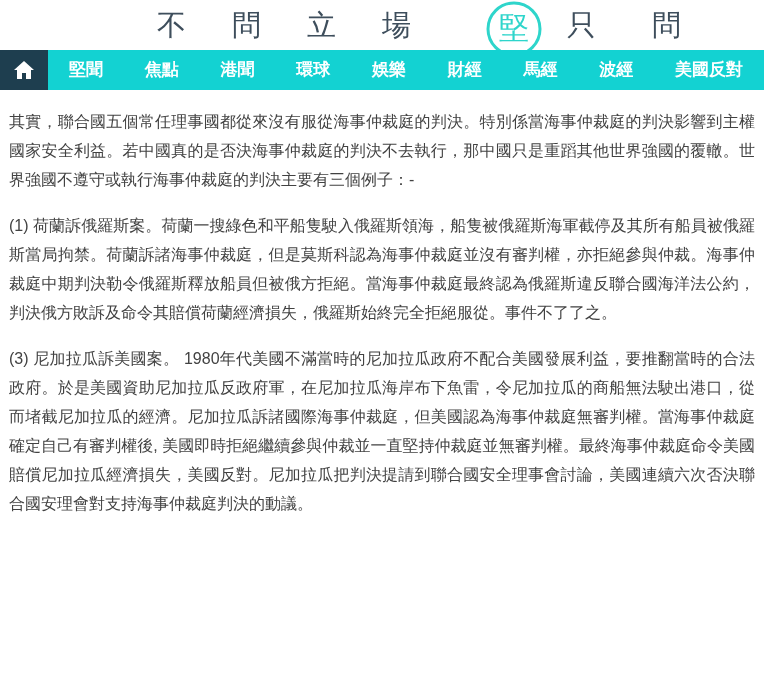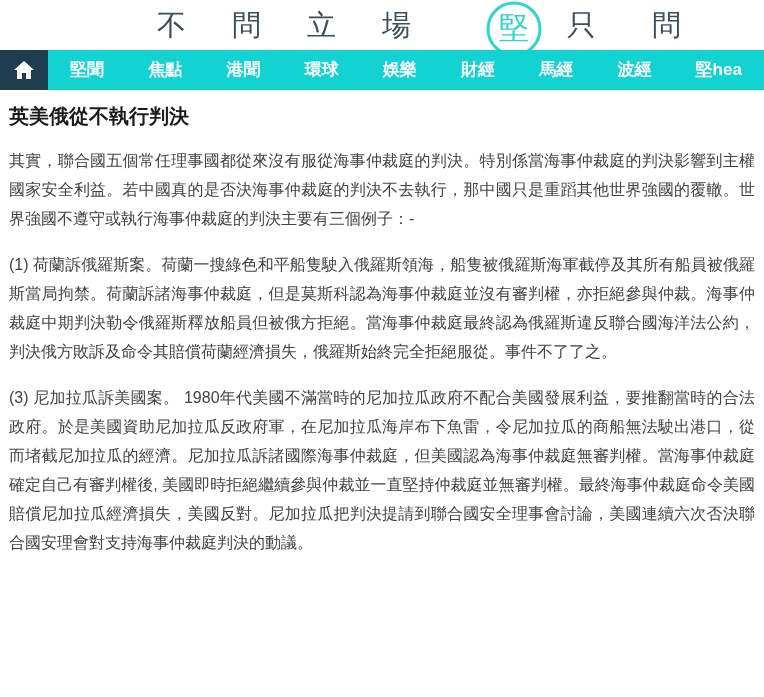--- a/index.html
+++ b/index.html
@@ -123,25 +123,24 @@
   </div>
   <div class="nav-list">
     <span class="nav-item">堅聞</span>
     <span class="nav-item">焦點</span>
     <span class="nav-item">港聞</span>
     <span class="nav-item">環球</span>
     <span class="nav-item">娛樂</span>
     <span class="nav-item">財經</span>
     <span class="nav-item">馬經</span>
     <span class="nav-item">波經</span>
-    <span class="nav-item">堅hea</span>
+    <span class="nav-item">美國反對</span>
   </div>
 </nav>
 
 <main class="content">
-  <h1 class="article-title">英美俄從不執行判決</h1>
   <div class="article-body">
     <p>其實，聯合國五個常任理事國都從來沒有服從海事仲裁庭的判決。特別係當海事仲裁庭的判決影響到主權國家安全利益。若中國真的是否決海事仲裁庭的判決不去執行，那中國只是重蹈其他世界強國的覆轍。世界強國不遵守或執行海事仲裁庭的判決主要有三個例子：-</p>
     <p>(1) 荷蘭訴俄羅斯案。荷蘭一搜綠色和平船隻駛入俄羅斯領海，船隻被俄羅斯海軍截停及其所有船員被俄羅斯當局拘禁。荷蘭訴諸海事仲裁庭，但是莫斯科認為海事仲裁庭並沒有審判權，亦拒絕參與仲裁。海事仲裁庭中期判決勒令俄羅斯釋放船員但被俄方拒絕。當海事仲裁庭最終認為俄羅斯違反聯合國海洋法公約，判決俄方敗訴及命令其賠償荷蘭經濟損失，俄羅斯始終完全拒絕服從。事件不了了之。</p>
     <p>(3) 尼加拉瓜訴美國案。 1980年代美國不滿當時的尼加拉瓜政府不配合美國發展利益，要推翻當時的合法政府。於是美國資助尼加拉瓜反政府軍，在尼加拉瓜海岸布下魚雷，令尼加拉瓜的商船無法駛出港口，從而堵截尼加拉瓜的經濟。尼加拉瓜訴諸國際海事仲裁庭，但美國認為海事仲裁庭無審判權。當海事仲裁庭確定自己有審判權後, 美國即時拒絕繼續參與仲裁並一直堅持仲裁庭並無審判權。最終海事仲裁庭命令美國賠償尼加拉瓜經濟損失，美國反對。尼加拉瓜把判決提請到聯合國安全理事會討論，美國連續六次否決聯合國安理會對支持海事仲裁庭判決的動議。</p>
 
   </div>
 </main>
 
 </body></html>

